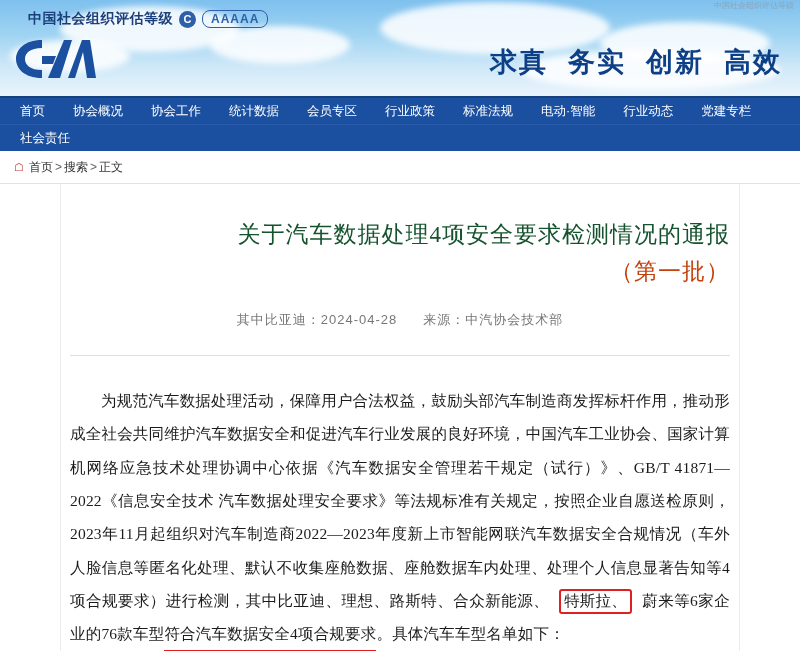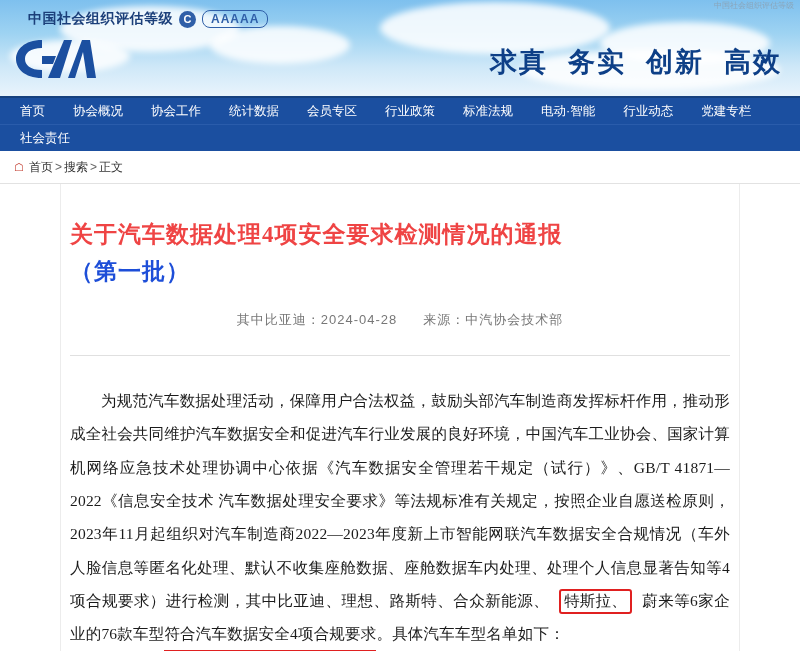--- a/index.html
+++ b/index.html
@@ -198,33 +198,33 @@
     background: #ffffff;
     position: relative;
   }
   .article-inner {
     margin: 0 auto;
     width: 660px;
     padding-top: 34px;
     box-shadow: 0 0 0 0 transparent;
   }
   .art-title {
-    text-align: left;
+    text-align: right;
     font-size: 23px;
-    font-weight: bold;
-    color: #ef4444;
+    font-weight: normal;
+    color: #14532d;
     letter-spacing: 1px;
     line-height: 1.5;
     font-family: "Liberation Serif", serif;
   }
   .art-subtitle {
-    text-align: left;
+    text-align: right;
     font-size: 23px;
-    font-weight: bold;
-    color: #1d4ed8;
+    font-weight: normal;
+    color: #c2410c;
     letter-spacing: 1px;
     line-height: 1.5;
     margin-top: 2px;
     font-family: "Liberation Serif", serif;
   }
   .meta {
     margin-top: 22px;
     text-align: center;
     font-size: 13px;
     color: #777777;

